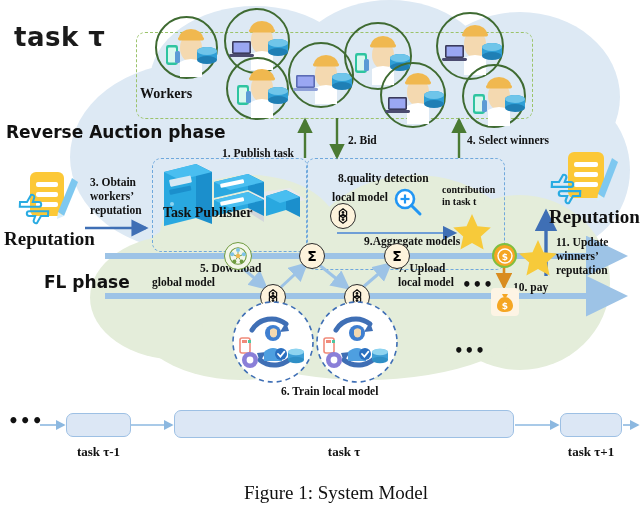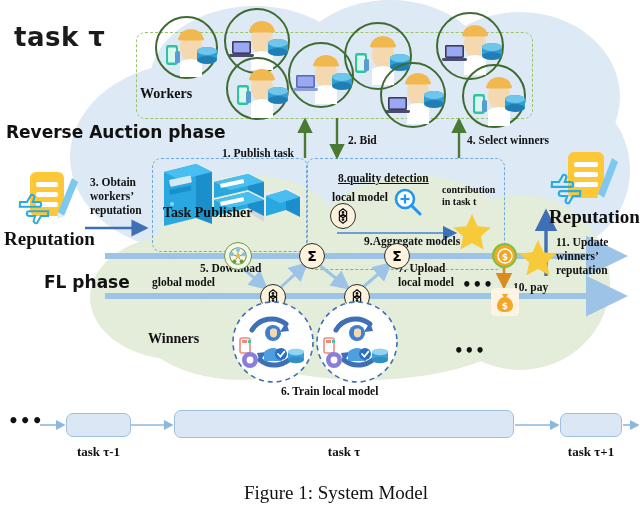--- a/index.html
+++ b/index.html
@@ -319,21 +319,21 @@
   <div class="abs lbl" style="left:90px; top:204px;">reputation</div>
 
   <div class="abs lbl" style="left:152px; top:262px;padding-left:48px;">5. Download</div>
   <div class="abs lbl" style="left:152px; top:276px;">global model</div>
 
   <div class="abs lbl" style="left:398px; top:262px;">7. Upload</div>
   <div class="abs lbl" style="left:398px; top:276px;">local model</div>
 
   <div class="abs lbl" style="left:262px; top:385px;margin-left:19px;">6. Train local model</div>
 
-  <div class="abs lbl" style="left:338px; top:172px;text-decoration:underline;">8.quality detection</div>
+  <div class="abs lbl" style="left:338px; top:172px;">8.quality detection</div>
   <div class="abs lbl" style="left:364px; top:235px;">9.Aggregate models</div>
   <div class="abs lbl" style="left:513px; top:281px;">10. pay</div>
 
   <div class="abs lbl" style="left:556px; top:236px;">11. Update</div>
   <div class="abs lbl" style="left:556px; top:250px;">winners’</div>
   <div class="abs lbl" style="left:556px; top:264px;">reputation</div>
 
   <div class="abs" style="left:156px; top:160px;">
     <svg width="150" height="72" viewBox="0 0 150 72">
 
@@ -423,21 +423,20 @@
   </div>
 
   <div class="abs" style="left:491px; top:288px; width:28px; height:28px; background:#fdf4e4; border-radius:4px;">
     <svg width="28" height="28" viewBox="0 0 28 28">
       <path d="M11 6 h6 l-1.6 3 h-2.8 z" fill="#f5a623"></path>
       <path d="M14 9 c-5 0 -8 5 -8 9 c0 4 3.4 6 8 6 c4.6 0 8 -2 8 -6 c0 -4 -3 -9 -8 -9 z" fill="#f5a623"></path>
       <text x="14" y="21" font-family="DejaVu Sans, sans-serif" font-size="9" font-weight="700" fill="#fff" text-anchor="middle">$</text>
     </svg>
   </div>
 
-  <div class="abs h-sub" style="left:148px; top:331px;">Winners</div>
 
   <div class="tok tok-bc" style="left:260px; top:284px; width:26px; height:26px;">
     <svg width="18" height="18" viewBox="0 0 20 20">
       <path d="M10 2 L14 5 L14 9 L10 12 L6 9 L6 5 z" fill="none" stroke="#111" stroke-width="1.4"></path>
       <path d="M10 8 L14 11 L14 15 L10 18 L6 15 L6 11 z" fill="none" stroke="#111" stroke-width="1.4"></path>
       <circle cx="10" cy="6" r="1.5" fill="#111"></circle>
         <circle cx="10" cy="14" r="1.5" fill="#111"></circle>
     </svg>
   </div>
   <div class="tok tok-bc" style="left:344px; top:284px; width:26px; height:26px;">

